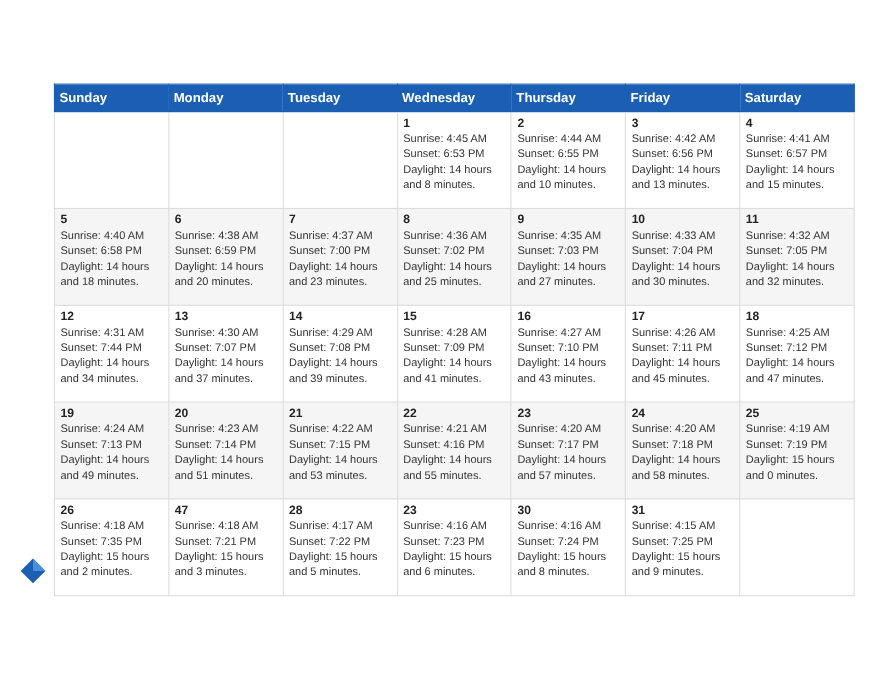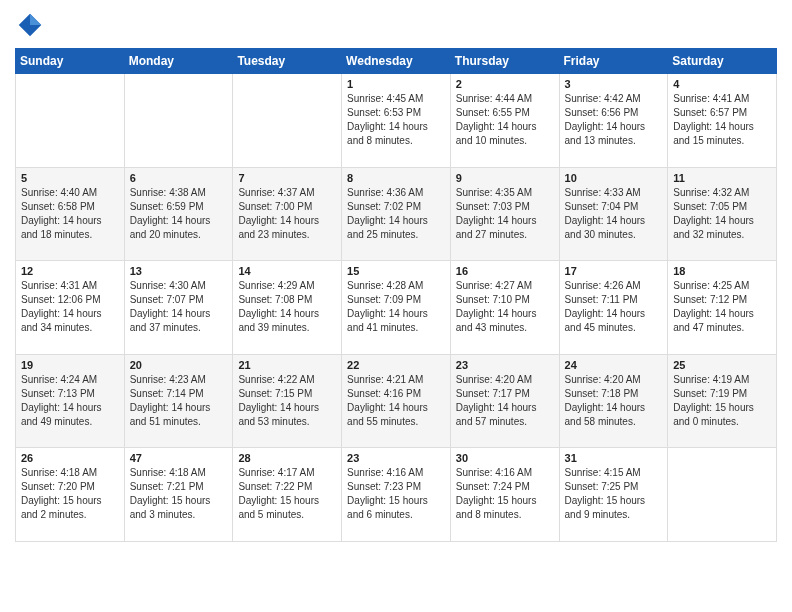--- a/index.html
+++ b/index.html
@@ -8,21 +8,22 @@
       background: #fff;
       width: 792px;
       height: 612px;
       overflow: hidden;
     }
     .page {
       width: 792px;
       height: 552px;
       padding: 10px 15px 10px 15px;
       display: flex;
-      flex-direction: column;
+      flex-direction: row;
+      align-items: flex-end;
     }
     .header {
       display: flex;
       justify-content: space-between;
       align-items: flex-start;
       margin-bottom: 8px;
     }
     .logo {
       display: flex;
       align-items: center;
@@ -211,21 +212,21 @@
             <div class="cell-content">Sunrise: 4:32 AM
 Sunset: 7:05 PM
 Daylight: 14 hours
 and 32 minutes.</div>
           </td>
         </tr>
         <tr>
           <td>
             <span class="day-num">12</span>
             <div class="cell-content">Sunrise: 4:31 AM
-Sunset: 12:06 PM
+Sunset: 7:44 PM
 Daylight: 14 hours
 and 34 minutes.</div>
           </td>
           <td>
             <span class="day-num">13</span>
             <div class="cell-content">Sunrise: 4:30 AM
 Sunset: 7:07 PM
 Daylight: 14 hours
 and 37 minutes.</div>
           </td>
@@ -313,21 +314,21 @@
             <div class="cell-content">Sunrise: 4:19 AM
 Sunset: 7:19 PM
 Daylight: 15 hours
 and 0 minutes.</div>
           </td>
         </tr>
         <tr>
           <td>
             <span class="day-num">26</span>
             <div class="cell-content">Sunrise: 4:18 AM
-Sunset: 7:20 PM
+Sunset: 7:35 PM
 Daylight: 15 hours
 and 2 minutes.</div>
           </td>
           <td>
             <span class="day-num">47</span>
             <div class="cell-content">Sunrise: 4:18 AM
 Sunset: 7:21 PM
 Daylight: 15 hours
 and 3 minutes.</div>
           </td>

